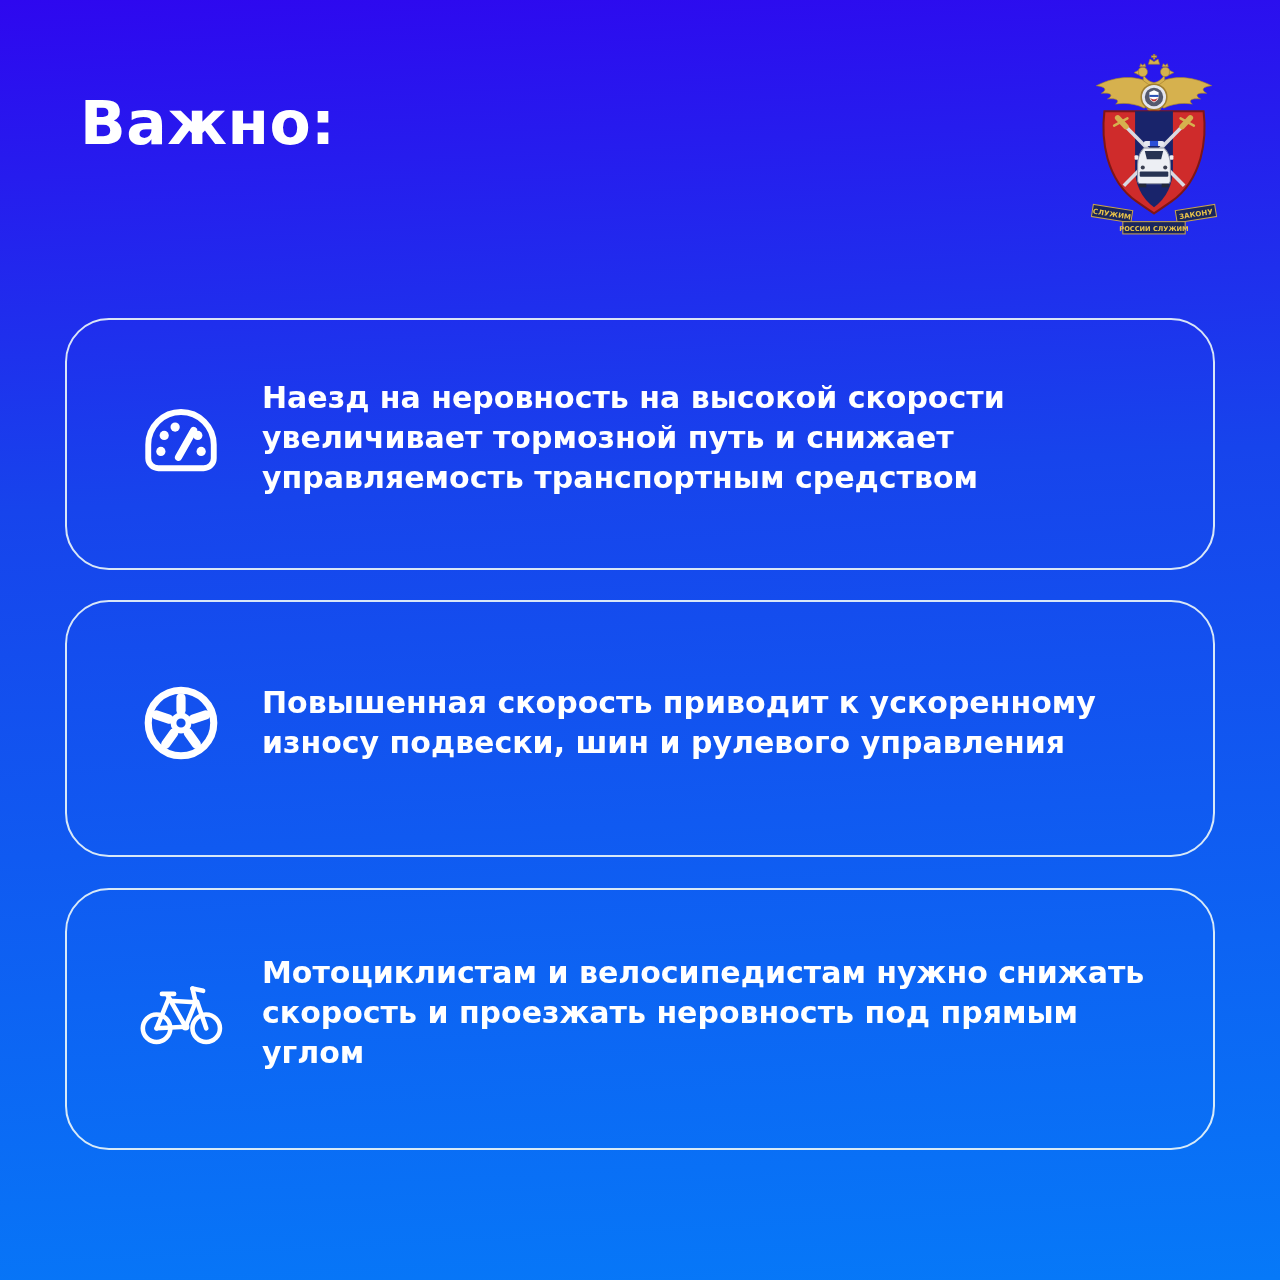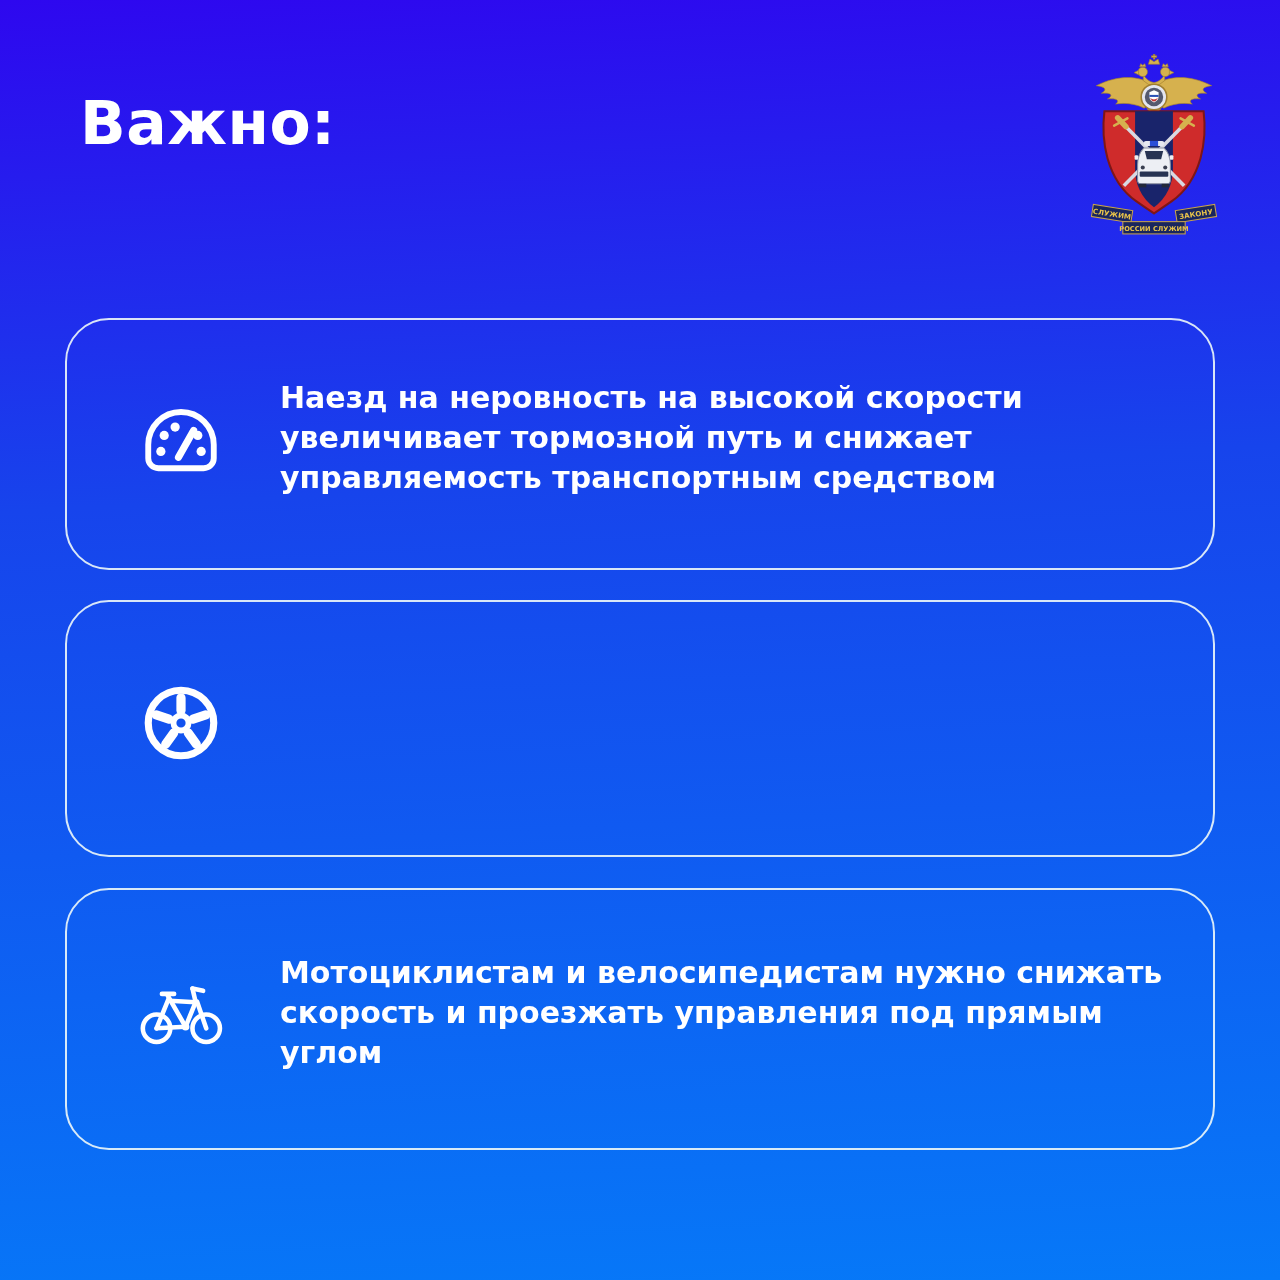--- a/index.html
+++ b/index.html
@@ -22,21 +22,21 @@
     letter-spacing:0.5px;line-height:1.1;
   }
   .emblem{
     position:absolute;top:54px;right:62px;width:128px;height:184px;
   }
   .card{
     position:absolute;left:65px;width:1150px;
     border:2px solid var(--card-border);
     border-radius:44px;
     display:flex;align-items:center;
-    padding:0 50px 12px 72px;gap:57px;
+    padding:0 50px 12px 72px;gap:39px;
   }
   .card-1{top:318px;height:252px;}
   .card-2{top:600px;height:257px;}
   .card-3{top:888px;height:262px;}
   .card-icon{width:84px;height:84px;flex:0 0 auto;}
   .card-text{
     color:var(--text);font-size:30px;font-weight:700;line-height:40px;
     white-space:pre-line;max-width:945px;margin:0;
   }
 </style>
@@ -137,35 +137,37 @@
 <div class="card card-2">
   <svg class="card-icon" viewBox="0 0 100 100">
     <circle cx="50" cy="50" r="39" fill="none" stroke="#FFFFFF" stroke-width="8.5"></circle>
     <circle cx="50" cy="50" r="9" fill="none" stroke="#FFFFFF" stroke-width="7"></circle>
     <line x1="50" y1="35" x2="50" y2="20" stroke="#FFFFFF" stroke-width="11" stroke-linecap="round"></line>
     <line x1="64.3" y1="45.4" x2="79.5" y2="40.4" stroke="#FFFFFF" stroke-width="11" stroke-linecap="round"></line>
     <line x1="58.8" y1="62.1" x2="68.2" y2="75.1" stroke="#FFFFFF" stroke-width="11" stroke-linecap="round"></line>
     <line x1="41.2" y1="62.1" x2="31.8" y2="75.1" stroke="#FFFFFF" stroke-width="11" stroke-linecap="round"></line>
     <line x1="35.7" y1="45.4" x2="20.5" y2="40.4" stroke="#FFFFFF" stroke-width="11" stroke-linecap="round"></line>
   </svg>
+  <p class="card-text">Повышенная скорость приводит к ускоренному
+износу подвески, шин и рулевого управления</p>
 </div>
 
 <div class="card card-3">
   <svg class="card-icon" viewBox="0 0 110 92">
     <circle cx="23" cy="66" r="18" fill="none" stroke="#FFFFFF" stroke-width="6"></circle>
     <circle cx="88" cy="66" r="18" fill="none" stroke="#FFFFFF" stroke-width="6"></circle>
     <g stroke="#FFFFFF" stroke-width="6" stroke-linecap="round" stroke-linejoin="round" fill="none">
       <path d="M38 24 L61 64"></path>
       <path d="M40 30 L74 32"></path>
       <path d="M74 32 L61 64"></path>
       <path d="M23 66 L61 64"></path>
       <path d="M23 66 L39 27"></path>
       <path d="M76 31 L88 66"></path>
       <path d="M74 31 L70 14"></path>
       <path d="M70 14 L84 17"></path>
       <path d="M30 21 L46 21"></path>
     </g>
     <circle cx="61" cy="64" r="5" fill="#FFFFFF"></circle>
   </svg>
   <p class="card-text">Мотоциклистам и велосипедистам нужно снижать
-скорость и проезжать управления под прямым
+скорость и проезжать неровность под прямым
 углом</p>
 </div>
 
 </body></html>

